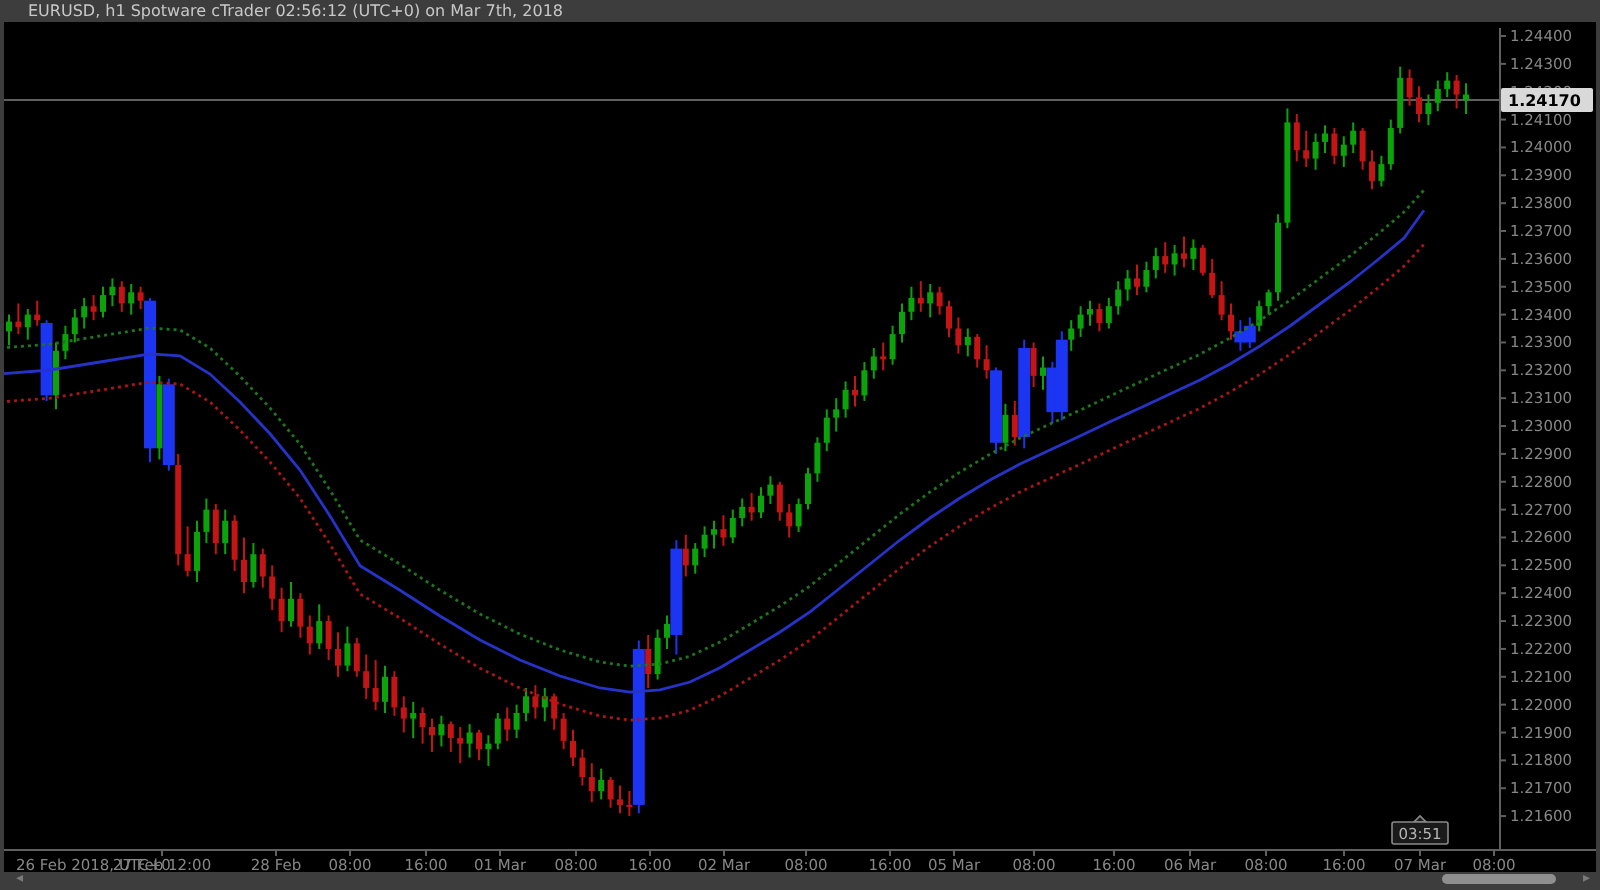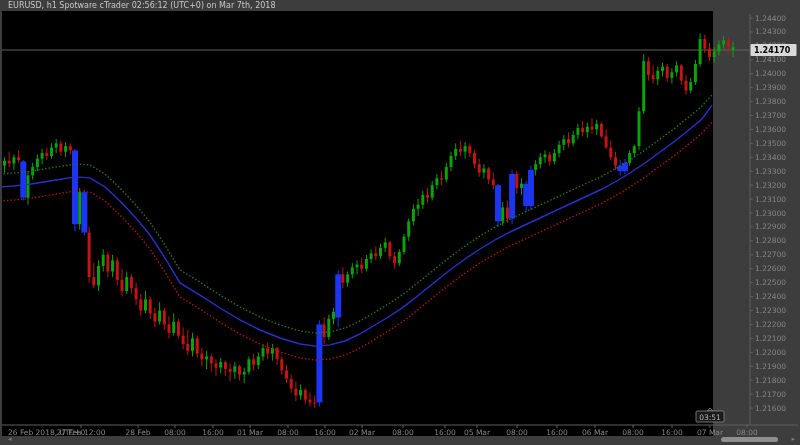--- a/index.html
+++ b/index.html
@@ -1,21 +1,21 @@
 <!DOCTYPE html>
 <html><head>
 <meta charset="utf-8">
 <style>
   html,body{margin:0;padding:0;background:#222;}
   *{box-sizing:border-box;}
   .window{position:relative;width:800px;height:445px;background:#3d3d3d;overflow:hidden;
           font-family:"DejaVu Sans","Liberation Sans",sans-serif;}
   .titlebar{position:absolute;left:0;top:0;width:800px;height:11px;background:#3d3d3d;
-            color:#c8c8c8;font-size:8px;line-height:11px;padding-left:8px;white-space:nowrap;}
-  .chartwrap{position:absolute;left:2px;top:11px;width:711px;height:425px;background:#000;}
+            color:#c8c8c8;font-size:8px;line-height:11px;padding-left:14px;white-space:nowrap;}
+  .chartwrap{position:absolute;left:2px;top:11px;width:796px;height:425px;background:#000;}
   svg{display:block;}
   .scrollstrip{position:absolute;left:2px;bottom:2px;width:796px;height:7px;background:#3d3d3d;}
   .thumb{position:absolute;left:719px;top:1px;width:57px;height:5px;background:#8f8f8f;border-radius:3px;}
   .arrow{position:absolute;top:-1px;color:#7a7a7a;font-size:7px;line-height:8px;}
   .arrow.left{left:6px;}
   .arrow.right{right:3px;}
 </style>
 </head>
 <body>
 

